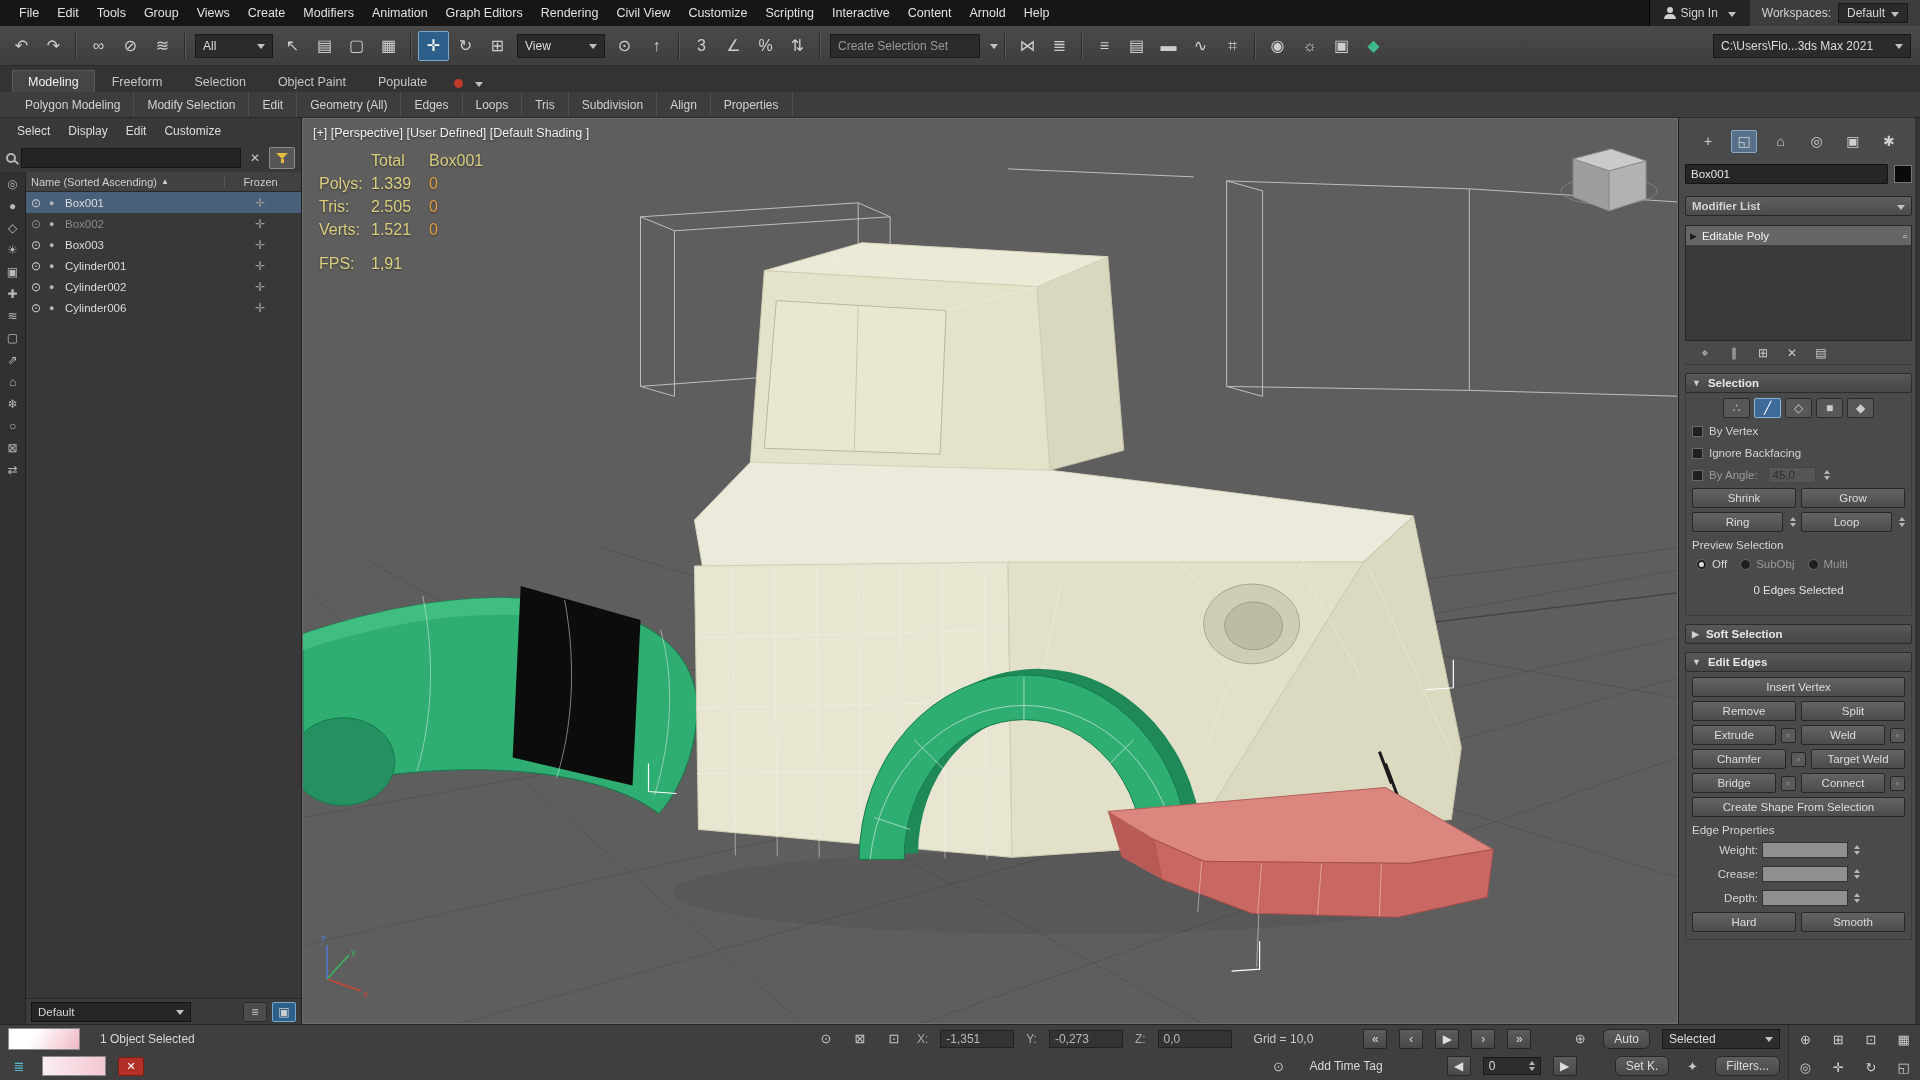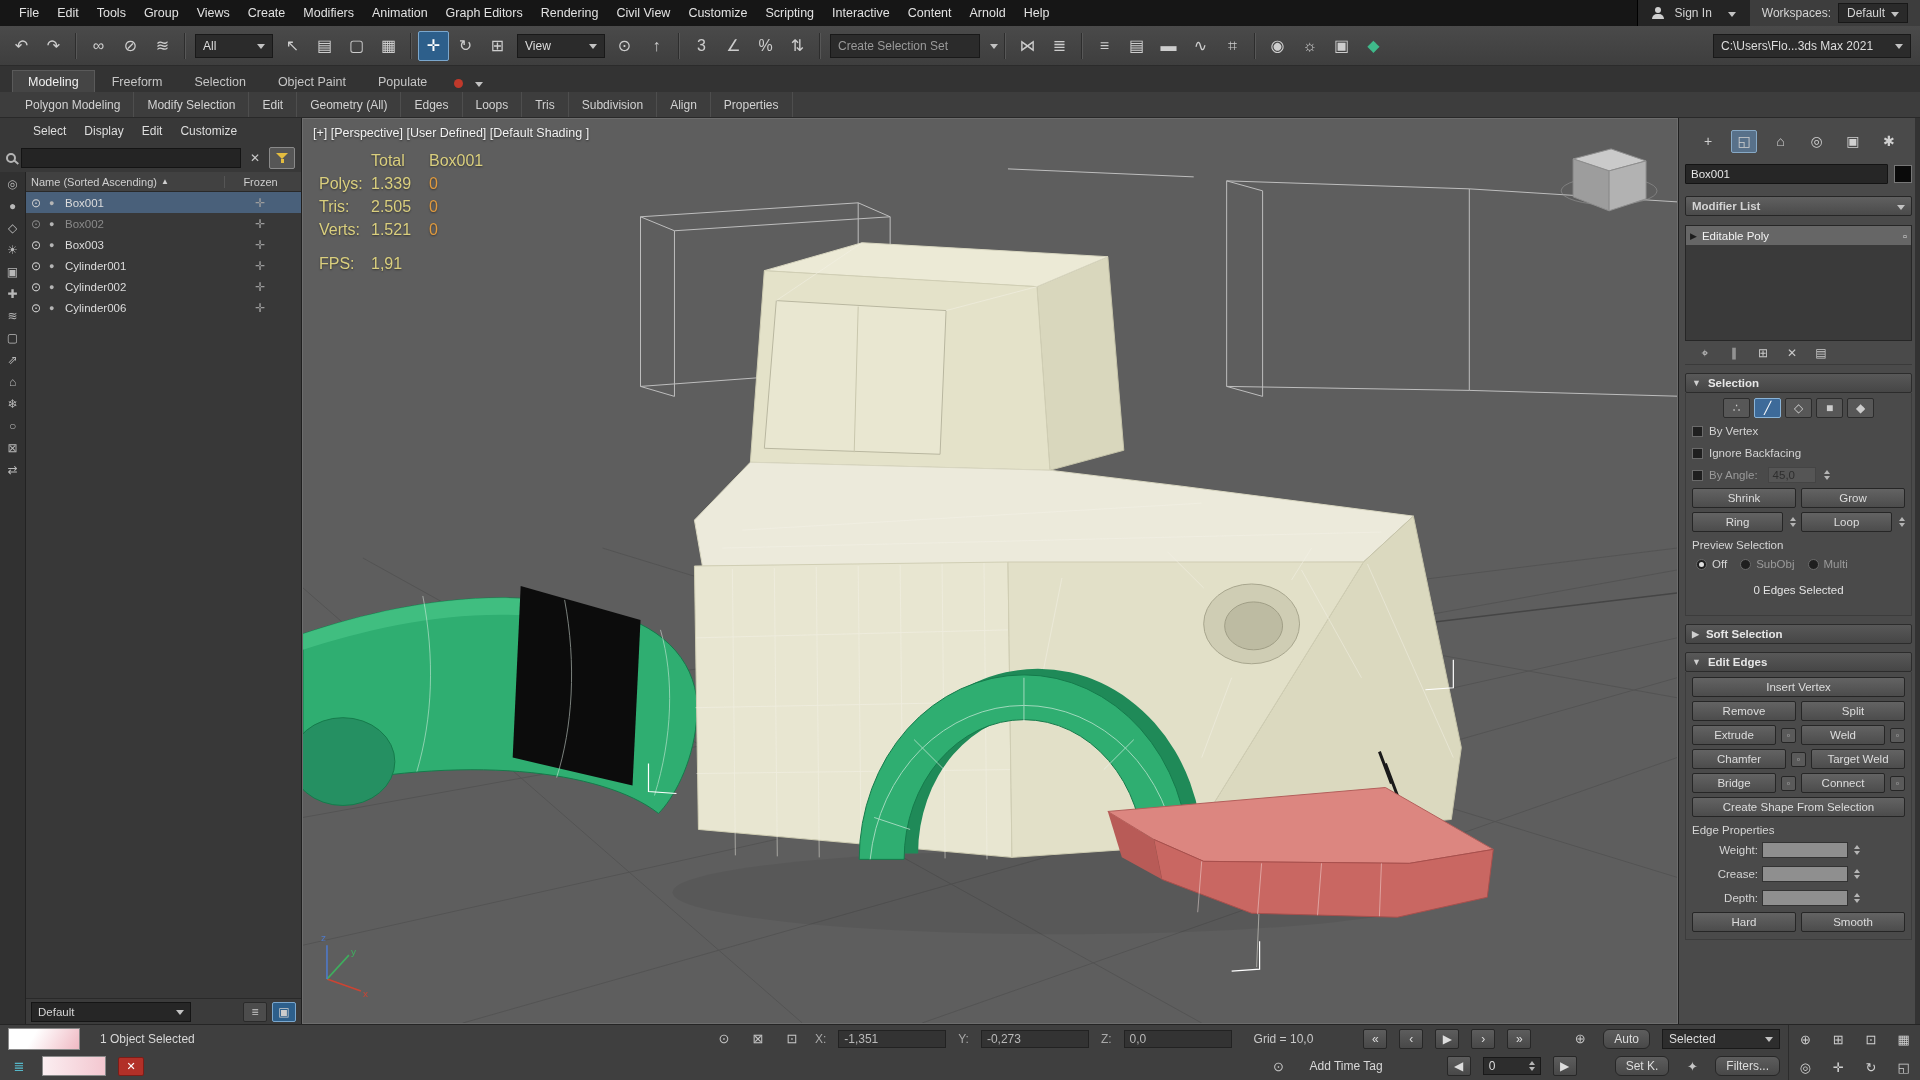--- a/index.html
+++ b/index.html
@@ -3,21 +3,21 @@
 <meta charset="utf-8">
 <style>
   * { box-sizing: border-box; margin: 0; padding: 0; }
   html,body { width:1920px; height:1080px; overflow:hidden; }
   body { background:#3a3a3a; font-family:"Liberation Sans",sans-serif; font-size:12px; color:#d4d4d4; }
 
   
   .menubar { height:26px; background:#161616; display:flex; align-items:center; padding-left:10px; }
   .menu-item { padding:0 9px; line-height:26px; color:#e2e2e2; font-size:12.5px; cursor:default; }
   .mb-right { margin-left:auto; display:flex; align-items:stretch; height:100%; }
-  .signin { display:flex; align-items:center; gap:10px; padding:0 14px; background:#242424; border-left:1px solid #000;margin-left:12px; }
+  .signin { display:flex; align-items:center; gap:4px; padding:0 14px; background:#242424; border-left:1px solid #000;margin-left:12px; }
   .person { width:12px; height:12px; position:relative; }
   .person::before { content:''; position:absolute; left:3px; top:0; width:6px; height:6px; border-radius:50%; background:#cfcfcf; }
   .person::after  { content:''; position:absolute; left:0; bottom:0; width:12px; height:5px; border-radius:5px 5px 0 0; background:#cfcfcf; }
   .car { width:0; height:0; border:4px solid transparent; border-top:5px solid #c2c2c2; display:inline-block; transform:translateY(3px); margin-left:6px; }
   .workspaces { background:#3d3d3d; display:flex; align-items:center; gap:7px; padding:0 12px; }
   .ws-box { background:#2a2a2a; border:1px solid #181818; padding:2px 8px; display:flex; align-items:center; }
 
   
   .toolbar { height:40px; background:linear-gradient(#4a4a4a,#3e3e3e); border-bottom:1px solid #2b2b2b; display:flex; align-items:center; padding:0 6px; gap:1px; }
   .tbtn { width:31px; height:30px; display:flex; align-items:center; justify-content:center; color:#cdcdcd; font-size:16px; border-radius:2px; border:1px solid transparent; }
@@ -35,21 +35,21 @@
   .rib-extra { display:flex; align-items:center; gap:6px; margin-left:10px; padding-bottom:4px; }
   .reddot { width:9px; height:9px; border-radius:50%; background:#c0392b; }
   .ribbon-sub { height:26px; background:#3d3d3d; border-bottom:1px solid #292929; display:flex; align-items:stretch; padding-left:12px; }
   .rpanel { padding:0 13px; border-right:1px solid #4e4e4e; color:#d2d2d2; display:flex; align-items:center; font-size:12px; }
 
   
   .main { display:flex; height:906px; }
 
   
   .explorer { width:302px; background:#383838; border-right:1px solid #1f1f1f; display:flex; flex-direction:column; }
-  .exp-menus { height:26px; display:flex; align-items:center; padding-left:24px; }
+  .exp-menus { height:26px; display:flex; align-items:center; padding-left:8px; }
   .exp-menus span { padding:0 9px; color:#dedede; }
   .exp-search { height:28px; display:flex; align-items:center; gap:5px; padding:0 6px; }
   .mag { width:10px; height:10px; border:2px solid #b5b5b5; border-radius:50%; position:relative; flex:none; }
   .mag::after { content:''; position:absolute; width:6px; height:2px; background:#b5b5b5; right:-5px; bottom:-2px; transform:rotate(40deg); }
   .exp-input { flex:1; height:20px; background:#242424; border:1px solid #141414; color:#ddd; padding:0 5px; font-family:inherit; font-size:11.5px; }
   .xbtn { width:18px; height:18px; display:flex; align-items:center; justify-content:center; color:#c9c9c9; font-size:12px; }
   .funnel-btn { width:26px; height:22px; background:#565656; border:1px solid #8a8a8a; display:flex; flex-direction:column; align-items:center; justify-content:center; border-radius:2px; }
   .fun-tri { width:0; height:0; border-left:6px solid transparent; border-right:6px solid transparent; border-top:6px solid #e3bc3f; }
   .fun-stem { width:3px; height:4px; background:#e3bc3f; }
   .exp-body { flex:1; display:flex; min-height:0; }
@@ -124,21 +124,21 @@
 
   
   .statusbar { height:56px; background:#3f3f3f; border-top:1px solid #252525; display:flex; }
   .sb-left { flex:1; display:flex; flex-direction:column; }
   .sb-row { height:28px; display:flex; align-items:center; gap:12px; padding:0 8px; }
   .sb-thumb { width:72px; height:22px; background:linear-gradient(120deg,#ffffff 35%,#efb9c3); border:1px solid #8a8a8a; flex:none; }
   .sb-text { color:#d8d8d8; margin-left:8px; }
   .sbtn { height:20px; padding:0 10px; background:linear-gradient(#5d5d5d,#484848); border:1px solid #272727; border-radius:6px; color:#ddd; display:flex; align-items:center; }
   .sico { width:22px; height:20px; display:flex; align-items:center; justify-content:center; color:#c6c6c6; font-size:13px; }
   .coordlab { color:#a9a9a9; }
-  .coordfield { width:108px; height:18px; background:#333; border:1px solid #222; color:#b9b9b9; padding:0 5px; display:flex; align-items:center; }
+  .coordfield { width:74px; height:18px; background:#333; border:1px solid #222; color:#b9b9b9; padding:0 5px; display:flex; align-items:center; }
   .playbtn { width:24px; height:20px; background:linear-gradient(#5d5d5d,#484848); border:1px solid #272727; display:flex; align-items:center; justify-content:center; color:#ddd; font-size:12px; border-radius:2px; }
   .sb-select { width:118px; height:20px; background:#2d2d2d; border:1px solid #191919; display:flex; align-items:center; padding:0 6px; color:#ddd; }
   .ms-pink { width:64px; height:20px; background:linear-gradient(90deg,#fbeef1,#f3c7d0); border:1px solid #8a8a8a; flex:none; }
   .redx { width:26px; height:19px; background:#b23028; border:1px solid #7c1d18; color:#fff; display:flex; align-items:center; justify-content:center; font-size:11px; border-radius:2px; }
   .framefield { width:58px; height:18px; background:#2d2d2d; border:1px solid #191919; color:#ddd; padding:0 5px; display:flex; align-items:center; justify-content:space-between; }
   .sb-nav { width:132px; display:grid; grid-template-columns:repeat(4,1fr); grid-template-rows:28px 28px; border-left:1px solid #2c2c2c; }
   .navb { display:flex; align-items:center; justify-content:center; color:#cfcfcf; font-size:13px; border:1px solid transparent; }
 </style>
 </head>
 <body>

